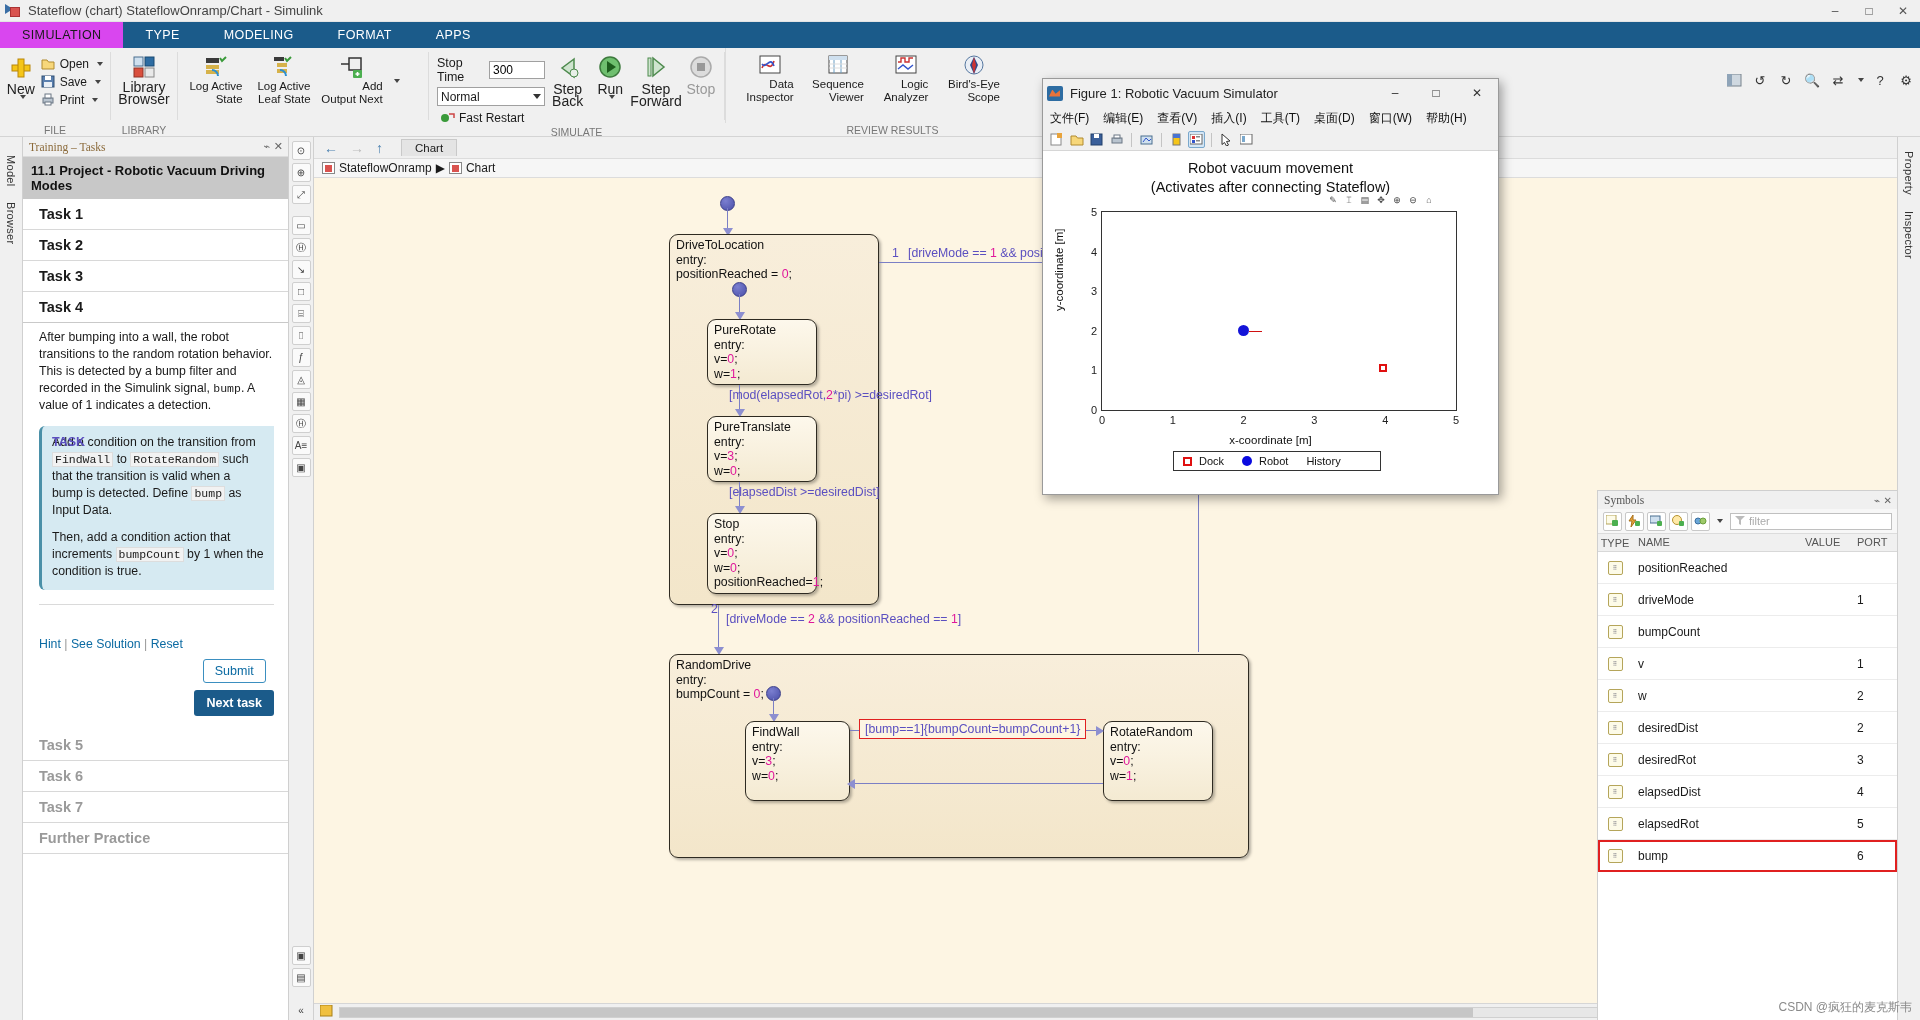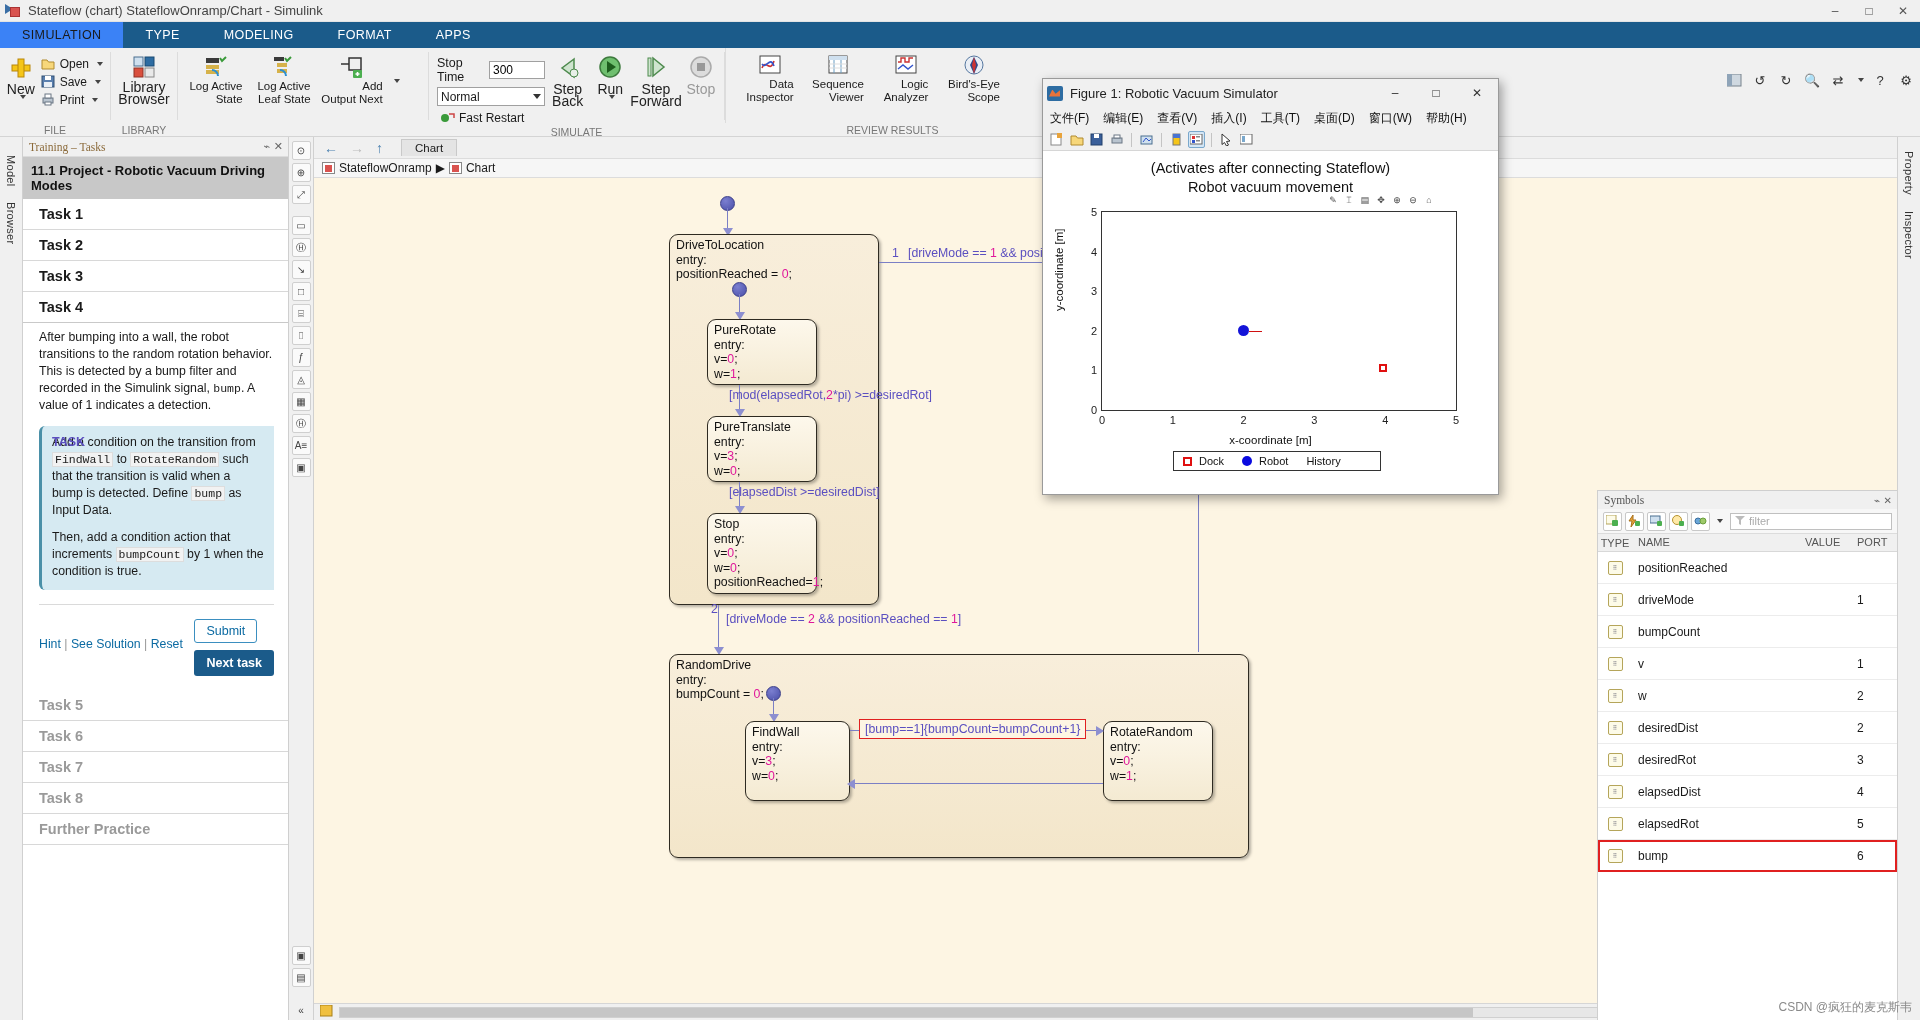--- a/index.html
+++ b/index.html
@@ -20,21 +20,21 @@
     border-left:8px solid #3a6ea5;border-top:5px solid transparent;border-bottom:5px solid transparent;}
   #app-icon .sq{ position:absolute;left:5px;top:4px;width:10px;height:10px;background:#d9534f;border:1px solid #a33;}
   #title-text{ font-size:13px;color:#444; }
   #win-buttons{ position:absolute;right:0;top:0;display:flex;height:22px; }
   #win-buttons div{ width:34px;height:22px;display:flex;align-items:center;justify-content:center;
     font-size:12px;color:#555;}
   
   #ribbon-tabs{ height:26px;background:#1b5b8a;display:flex;align-items:stretch; }
   #ribbon-tabs .tab{ padding:0 22px;display:flex;align-items:center;justify-content:center;
     color:#fff;font-size:12.5px;letter-spacing:.4px;}
-  #ribbon-tabs .tab.active{ background:#3b82f6;color:#1a1a1a; }
+  #ribbon-tabs .tab.active{ background:#d946ef;color:#1a1a1a; }
   #ribbon-tabs .tabspacer{flex:1;}
   
   #ribbon{ height:89px;background:#f0f0f0;display:flex;position:relative;
     border-bottom:1px solid #d4d4d4;}
   .rgroup{ display:flex;flex-direction:column;height:89px;position:relative; }
   .rgroup .gcontent{ flex:1;display:flex;align-items:flex-start;padding:3px 4px 0 4px; }
   .rgroup .glabel{ height:14px;font-size:10.5px;color:#777;text-align:center;
     display:flex;align-items:center;justify-content:center;}
   .rdiv{ width:1px;background:#dcdcdc;margin:4px 0 16px 0; }
   .bigbtn{ width:58px;display:flex;flex-direction:column;align-items:center;
@@ -79,21 +79,21 @@
   code.inl{ font-family:"Liberation Mono",monospace;font-size:11.5px;background:#f2f2f2;
     border:1px solid #ddd;padding:0 2px;}
   code.plain{ font-family:"Liberation Mono",monospace;font-size:11.5px;}
   #taskbox{ margin:12px 14px 0 16px;background:#d6eaf2;border-left:3px solid #4a90a8;
     border-radius:6px 0 0 6px;padding:8px 10px 10px 10px;font-size:12.3px;line-height:17px;}
   #taskbox .tlabel{ font-weight:bold;font-size:12.5px;margin-bottom:2px; }
   #taskfoot{ margin:14px 14px 0 16px;border-top:1px solid #dadada;padding-top:14px;
     display:flex;align-items:flex-start;justify-content:space-between;}
   .links{ font-size:12.3px;color:#0b6aa2;padding-top:18px;}
   .links span.sep{ color:#999; }
-  .btnstack{ display:flex;flex-direction:column;align-items:flex-start;gap:7px; }
+  .btnstack{ display:flex;flex-direction:column;align-items:center;gap:7px;margin-top:40px; }
   #submit-btn{ border:1px solid #3b8fc0;color:#0b6aa2;background:#fff;border-radius:3px;
     font-size:12.5px;padding:4px 11px;}
   #next-btn{ background:#1b5b8a;color:#fff;border:none;border-radius:3px;
     font-size:12.5px;font-weight:bold;padding:6px 12px;}
   .fillrest{flex:1;}
   
   #charttools{ width:25px;background:#f0f0f0;border-right:1px solid #d0d0d0;
     display:flex;flex-direction:column;align-items:center;padding-top:4px;gap:3px;}
   .ctool{ width:19px;height:19px;border:1px solid #cfcfcf;background:#fafafa;border-radius:2px;
     display:flex;align-items:center;justify-content:center;font-size:10px;color:#444;}
@@ -502,21 +502,20 @@
       <div class="btnstack">
         <div id="submit-btn">Submit</div>
         <div id="next-btn">Next task</div>
       </div>
     </div>
 
     <div style="height:14px"></div>
     <div class="taskrow dim">Task 5</div>
     <div class="taskrow dim">Task 6</div>
     <div class="taskrow dim">Task 7</div>
-    <div class="taskrow dim">Task 8</div>
     <div class="taskrow dim">Further Practice</div>
     <div class="fillrest"></div>
   </div>
 
   <div id="charttools">
     <div class="ctool">⊙</div>
     <div class="ctool">⊕</div>
     <div class="ctool">⤢</div>
     <div style="height:6px"></div>
     <div class="ctool">▭</div>
@@ -884,22 +883,22 @@
     <div class="ftool">
       <svg width="13" height="11">
           <rect x="0" y="0" width="12" height="10" fill="#fff" stroke="#666"></rect>
           <rect x="2" y="2" width="3" height="6" fill="#7aa8cc"></rect>
         </svg>
       </div>
   </div>
 
   <div id="fig-canvas">
     <div id="plot-title">
+      <div>Robot vacuum movement</div>
       <div>(Activates after connecting Stateflow)</div>
-      <div>Robot vacuum movement</div>
     </div>
 
     <div id="axes-toolbar">
       <div class="at">✎</div>
       <div class="at">⌶</div>
       <div class="at">▤</div>
       <div class="at">✥</div>
       <div class="at">⊕</div>
       <div class="at">⊖</div>
       <div class="at">⌂</div>

